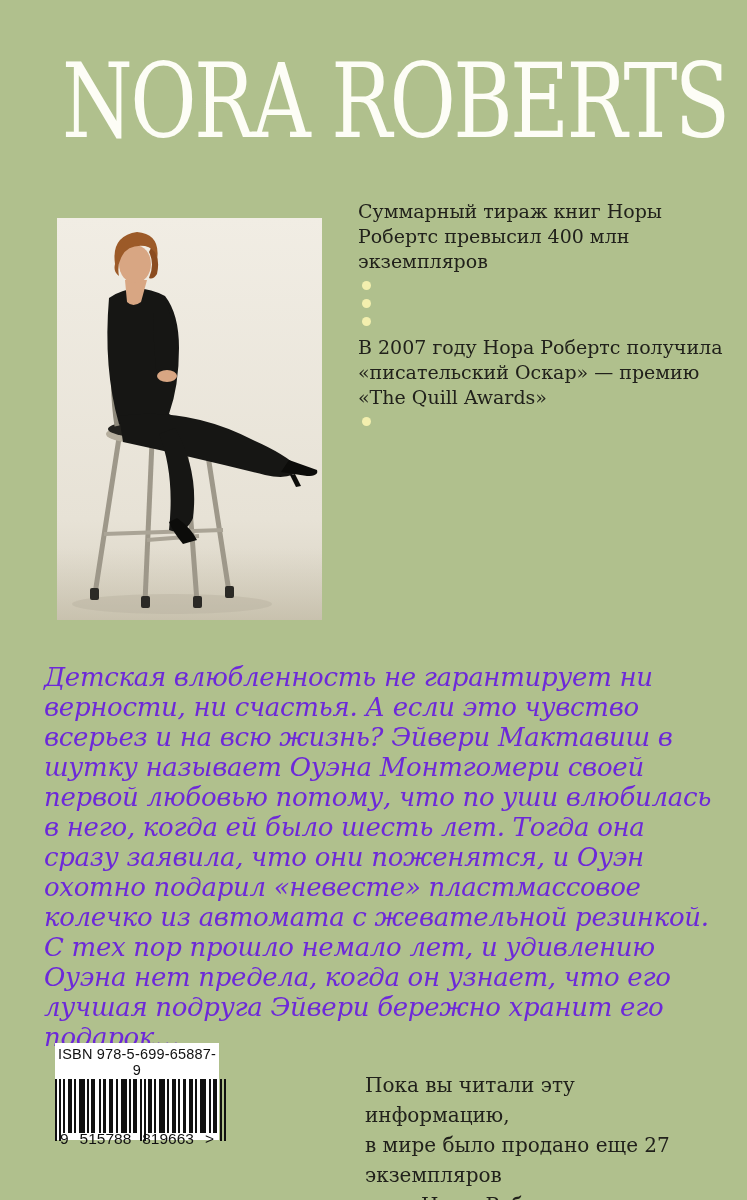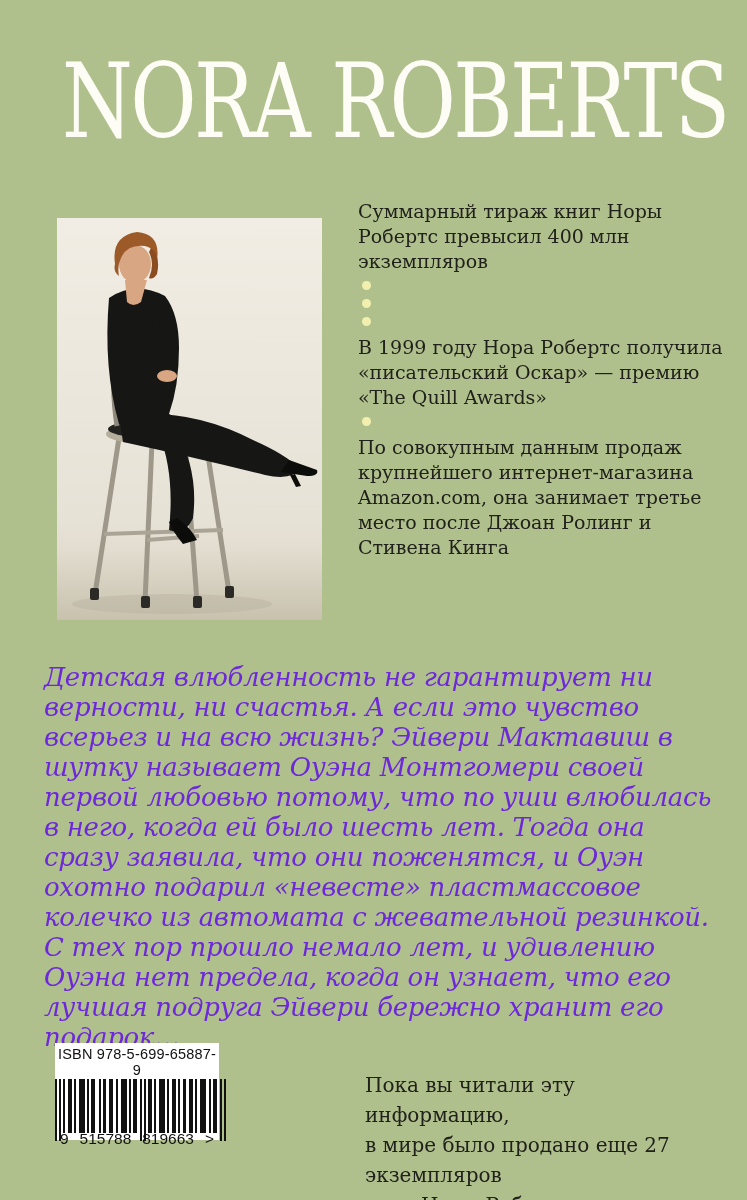--- a/index.html
+++ b/index.html
@@ -157,23 +157,22 @@
 
       <path d="M120,300 Q134,310 140,322 L126,326 Q116,314 112,304 Z" fill="#0c0c0a"></path>
     </svg>
   </div>
 
   <div class="facts">
     <p class="fact">Суммарный тираж книг Норы Робертс превысил 400 млн экземпляров</p>
     <div class="bullet-dot"></div>
     <div class="bullet-dot"></div>
     <div class="bullet-dot"></div>
-    <p class="fact">В 1999 году Нора Робертс получила «писательский Оскар» — премию «The Quill Awards»</p>
-    <div class="bullet-dot"></div>
-    <p class="fact">По совокупным данным продаж крупнейшего интернет-магазина Amazon.com, она занимает третье место после Джоан Ролинг и Стивена Кинга</p>
+    <p class="fact">В 2007 году Нора Робертс получила «писательский Оскар» — премию «The Quill Awards»</p>
+    <div class="bullet-dot"></div>
   </div>
 
   <div class="annotation">Детская влюбленность не гарантирует ни верности, ни счастья. А если это чувство всерьез и на всю жизнь? Эйвери Мактавиш в шутку называет Оуэна Монтгомери своей первой любовью потому, что по уши влюбилась в него, когда ей было шесть лет. Тогда она сразу заявила, что они поженятся, и Оуэн охотно подарил «невесте» пластмассовое колечко из автомата с жевательной резинкой. С тех пор прошло немало лет, и удивлению Оуэна нет предела, когда он узнает, что его лучшая подруга Эйвери бережно хранит его подарок…</div>
 
   <div class="barcode">
     <div class="isbn">ISBN 978-5-699-65887-9</div>
     <div class="bars">
       <svg width="178" height="62" viewBox="0 0 178 62">
         <g fill="#111">
           <rect x="0" y="0" width="2" height="62"></rect>

